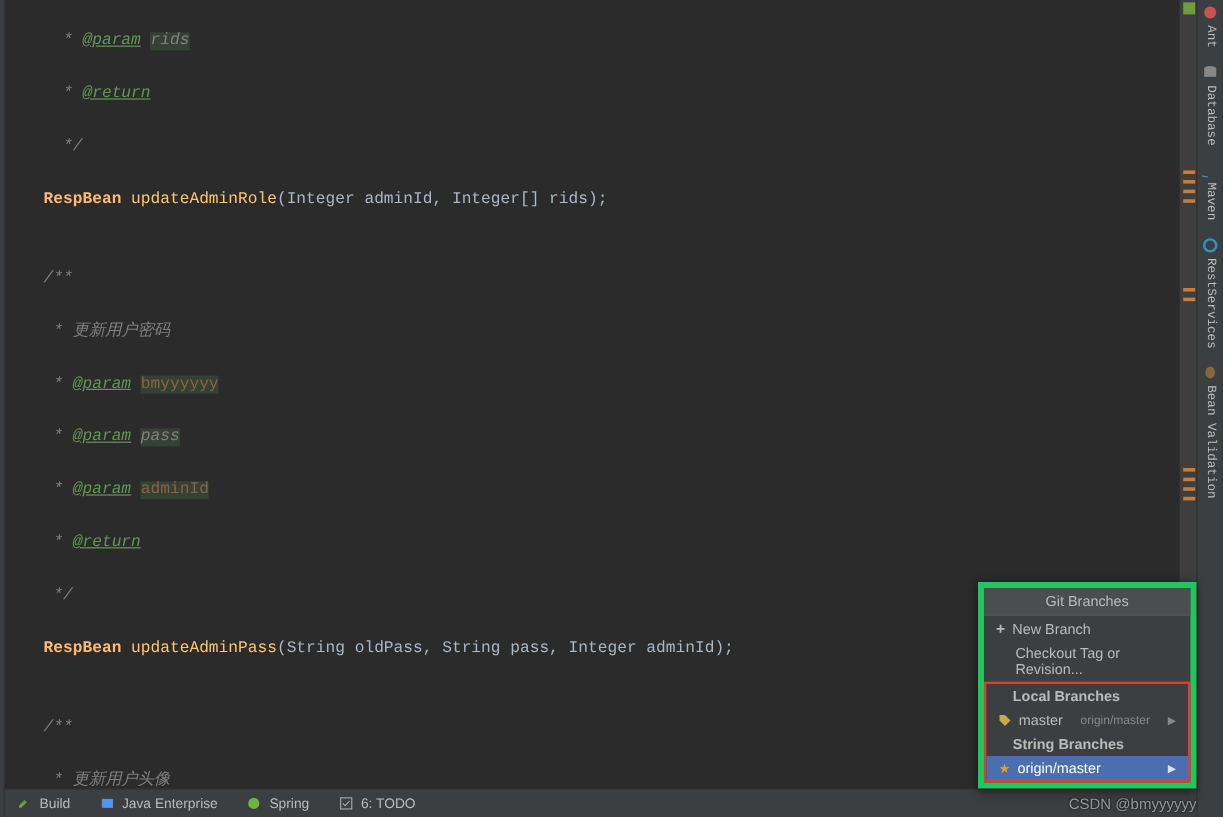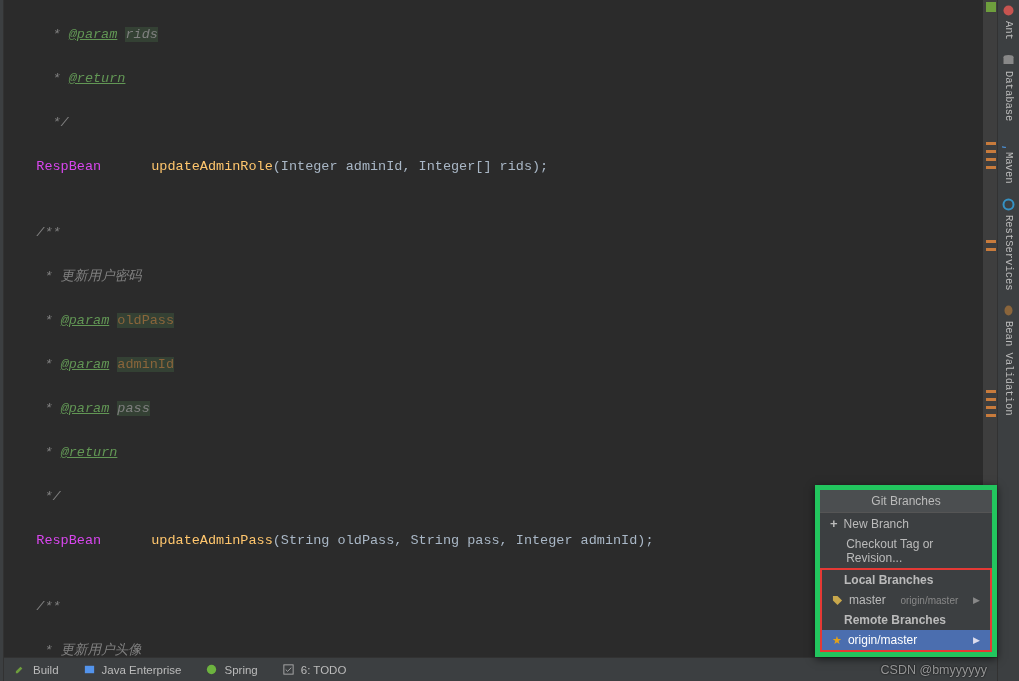--- a/index.html
+++ b/index.html
@@ -10,22 +10,22 @@
   .main-col { flex: 1; display: flex; flex-direction: column; position: relative; }
   
   .editor-wrap { flex: 1; display: flex; position: relative; overflow: hidden; }
   .code-area { flex: 1; background: #2b2b2b; padding-top: 2px; line-height: 22px; white-space: pre; font-size: 13.5px; position: relative; }
   .code-line { padding-left: 8px; }
   
   .tok-comment { color: #808080; font-style: italic; }
   .tok-doctag  { color: #629755; font-style: italic; text-decoration: underline; }
   .tok-docparam{ color: #8a653b; background: #344134; }
   .tok-docparam2{ color: #808080; background: #344134; font-style:italic;}
-  .tok-type    { color: #d946ef; }
-  .tok-method  { color: #ffc66d; margin-left: 42px; }
+  .tok-type    { color: #fdba74; font-weight: bold; }
+  .tok-method  { color: #ffc66d; }
   .tok-punct   { color: #a9b7c6; text-align: right; }
   
   .scroll-strip { width: 14px; background: #3e3e3e; position: relative; }
   .err-marker { position:absolute; right:1px; width:10px; height:3px; }
   .m-yellow { background:#a88f34; }
   .m-orange { background:#c87b3c; }
   .m-top-sq { position:absolute; top:2px; right:1px; width:10px; height:10px; background:#6e9e3d; }
 
   .right-tools { width: 22px; background: #3c3f41; border-left:1px solid #323232; display:flex; flex-direction:column; align-items:center; gap:14px; padding-top:4px; }
   .rt-item { writing-mode: vertical-rl; font-size:10.5px; color:#bbbbbb; display:flex; align-items:center; gap:4px; cursor:pointer; }
@@ -40,41 +40,41 @@
   .popup-row { padding:3px 10px; color:#bbbbbb; display:flex; align-items:center; gap:6px; cursor:pointer;}
   .popup-row.hover { background:#4b6eaf; color:#fff;}
   .popup-head { padding:3px 22px; font-weight:bold; color:#bbbbbb;}
   .popup .sub { font-size:10px; color:#888; margin-left:auto;}
   .popup .arrow { margin-left:auto; font-size:9px; color:#888;}
   .popup .hover .arrow, .popup .hover .sub { color:#dde;}
   .red-box { border:2px solid #e53935; }
   .tag-ico { width:11px; height:11px; display:inline-block; }
   .star-ico{ color:#e3a21a; font-size:11px;}
   .plus-ico{ font-weight:bold; font-size:13px;}
-  .watermark { position:absolute; right:10px; bottom:4px; color:#d0d0d0aa; font-size:12.5px; font-family:Arial,sans-serif; pointer-events:none; text-shadow:0 0 2px #000;}
+  .watermark { position:absolute; right:0; bottom:4px; color:#d0d0d0aa; font-size:12.5px; font-family:Arial,sans-serif; pointer-events:none; text-shadow:0 0 2px #000;}
 </style>
 </head>
 <body>
 
 <div class="root">
   <div class="left-gutter"></div>
 
   <div class="main-col">
     <div class="editor-wrap">
       <div class="code-area">
 <div class="code-line">    <span class="tok-comment"> * </span><span class="tok-doctag">@param</span> <span class="tok-docparam2">rids</span></div>
 <div class="code-line">    <span class="tok-comment"> * </span><span class="tok-doctag">@return</span></div>
 <div class="code-line">    <span class="tok-comment"> */</span></div>
 <div class="code-line">   <span class="tok-type">RespBean </span><span class="tok-method">updateAdminRole</span><span class="tok-punct">(Integer adminId, Integer[] rids);</span></div>
 <div class="code-line"></div>
 <div class="code-line">   <span class="tok-comment">/**</span></div>
 <div class="code-line">   <span class="tok-comment"> * 更新用户密码</span></div>
-<div class="code-line">   <span class="tok-comment"> * </span><span class="tok-doctag">@param</span> <span class="tok-docparam">oldPass</span></div>
+<div class="code-line">   <span class="tok-comment"> * </span><span class="tok-doctag">@param</span> <span class="tok-docparam">bmyyyyyy</span></div>
+<div class="code-line">   <span class="tok-comment"> * </span><span class="tok-doctag">@param</span> <span class="tok-docparam2">pass</span></div>
 <div class="code-line">   <span class="tok-comment"> * </span><span class="tok-doctag">@param</span> <span class="tok-docparam">adminId</span></div>
-<div class="code-line">   <span class="tok-comment"> * </span><span class="tok-doctag">@param</span> <span class="tok-docparam2">pass</span></div>
 <div class="code-line">   <span class="tok-comment"> * </span><span class="tok-doctag">@return</span></div>
 <div class="code-line">   <span class="tok-comment"> */</span></div>
 <div class="code-line">   <span class="tok-type">RespBean </span><span class="tok-method">updateAdminPass</span><span class="tok-punct">(String oldPass, String pass, Integer adminId);</span></div>
 <div class="code-line"></div>
 <div class="code-line">   <span class="tok-comment">/**</span></div>
 <div class="code-line">   <span class="tok-comment"> * 更新用户头像</span></div>
 
 
 
 
@@ -140,21 +140,21 @@
       <div class="red-box">
         <div class="popup-head">Local Branches</div>
         <div class="popup-row">
           <span class="tag-ico"><svg viewBox="0 0 12 12">
                 <path d="M1 1h5l5 5-5 5-5-5z" fill="#c9a84c"></path>
               </svg></span>
           <span>master</span>
           <span class="sub">origin/master</span>
           <span class="arrow">▶</span>
         </div>
-        <div class="popup-head">Remote Branches</div>
+        <div class="popup-head">String Branches</div>
         <div class="popup-row hover">
           <span class="star-ico">★</span>
           <span>origin/master</span>
           <span class="arrow">▶</span>
         </div>
       </div>
     </div>
 
     <div class="watermark">CSDN @bmyyyyyy</div>
   </div>

